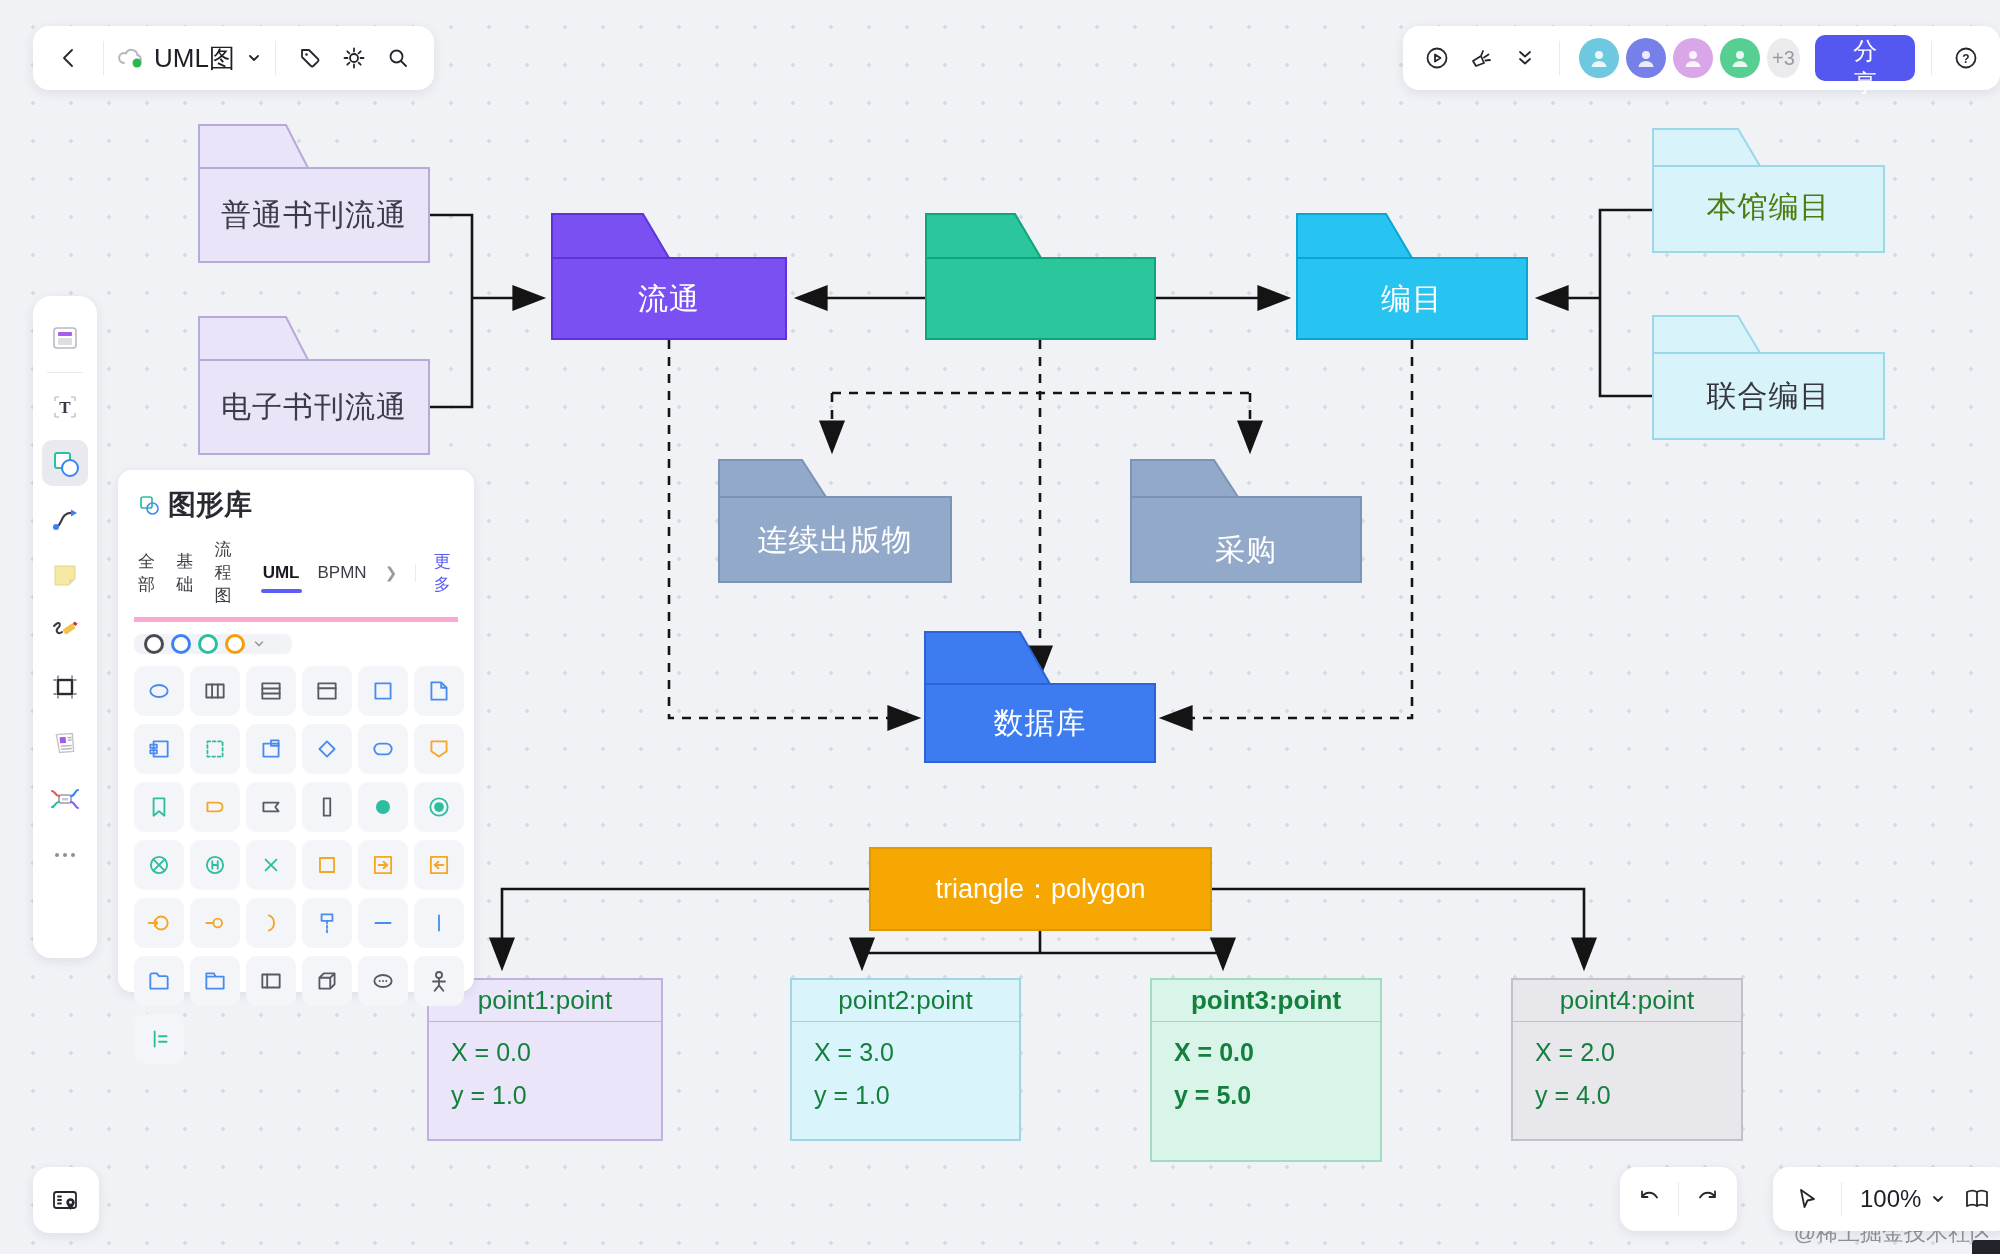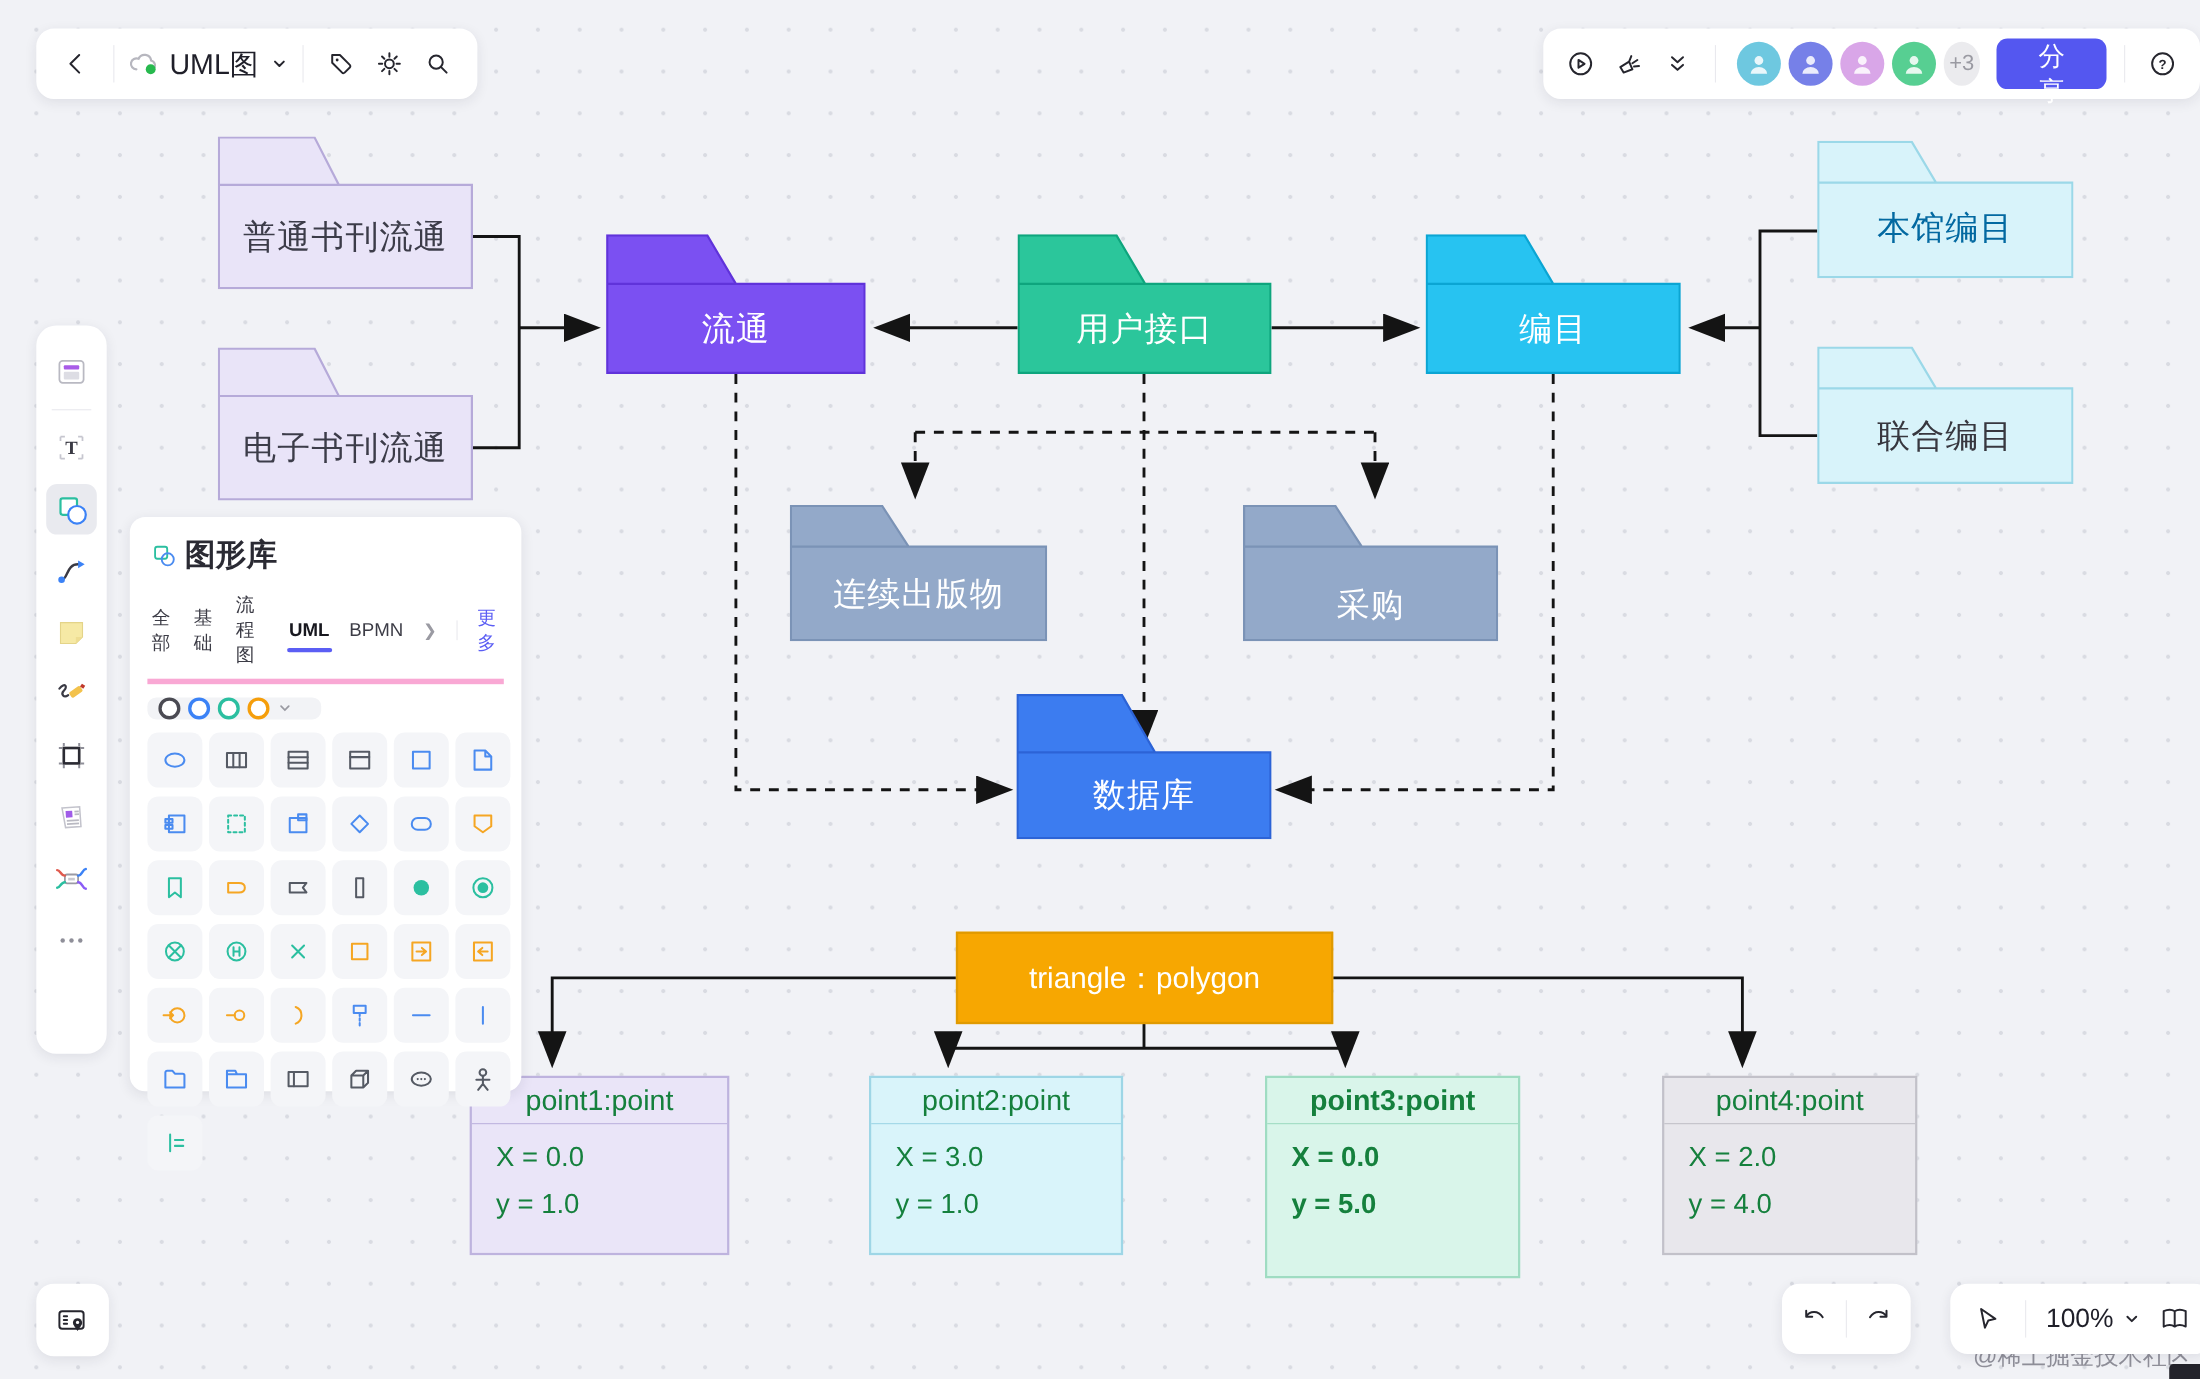--- a/index.html
+++ b/index.html
@@ -120,33 +120,32 @@
 <div class="node" style="left:551px;top:213px;width:236px;height:127px">
   <svg width="236" height="127">
       <path d="M1 45 L1 1 L92 1 L118 45 L235 45 L235 126 L1 126 Z M1 45 L118 45" stroke-width="2" fill="#7b50f2" stroke="#6033da"></path>
     </svg>
   <div class="pkg-label" style="top: 45px; height: 82px; color: rgb(255, 255, 255);">流通</div>
 </div>
 <div class="node" style="left:925px;top:213px;width:231px;height:127px">
   <svg width="231" height="127">
       <path d="M1 45 L1 1 L90 1 L116 45 L230 45 L230 126 L1 126 Z M1 45 L116 45" stroke-width="2" fill="#2bc69b" stroke="#0ea57d"></path>
     </svg>
-  <div class="pkg-label" style="top: 45px; height: 82px; color: rgb(255, 255, 255);">用户接口</div>
 </div>
 <div class="node" style="left:1296px;top:213px;width:232px;height:127px">
   <svg width="232" height="127">
       <path d="M1 45 L1 1 L90 1 L116 45 L231 45 L231 126 L1 126 Z M1 45 L116 45" stroke-width="2" fill="#27c3f1" stroke="#0ba5d3"></path>
     </svg>
   <div class="pkg-label" style="top: 45px; height: 82px; color: rgb(255, 255, 255);">编目</div>
 </div>
 <div class="node" style="left:1652px;top:128px;width:233px;height:125px">
   <svg width="233" height="125">
       <path d="M1 38 L1 1 L86 1 L108 38 L232 38 L232 124 L1 124 Z M1 38 L108 38" stroke-width="2" fill="#d8f3fa" stroke="#9bd8e8"></path>
     </svg>
-  <div class="pkg-label" style="top: 38px; height: 82px; color: #0369a1; border-radius: 31px;">本馆编目</div>
+  <div class="pkg-label" style="top: 38px; height: 82px; color: #4d7c0f; border-radius: 31px;">本馆编目</div>
 </div>
 <div class="node" style="left:1652px;top:315px;width:233px;height:125px">
   <svg width="233" height="125">
       <path d="M1 38 L1 1 L86 1 L108 38 L232 38 L232 124 L1 124 Z M1 38 L108 38" stroke-width="2" fill="#d8f3fa" stroke="#9bd8e8"></path>
     </svg>
   <div class="pkg-label" style="top: 38px; height: 87px; color: rgb(55, 55, 63);">联合编目</div>
 </div>
 <div class="node" style="left:718px;top:459px;width:234px;height:124px">
   <svg width="234" height="124">
       <path d="M1 38 L1 1 L84 1 L108 38 L233 38 L233 123 L1 123 Z M1 38 L108 38" stroke-width="2" fill="#93a9c9" stroke="#7b93b6"></path>

